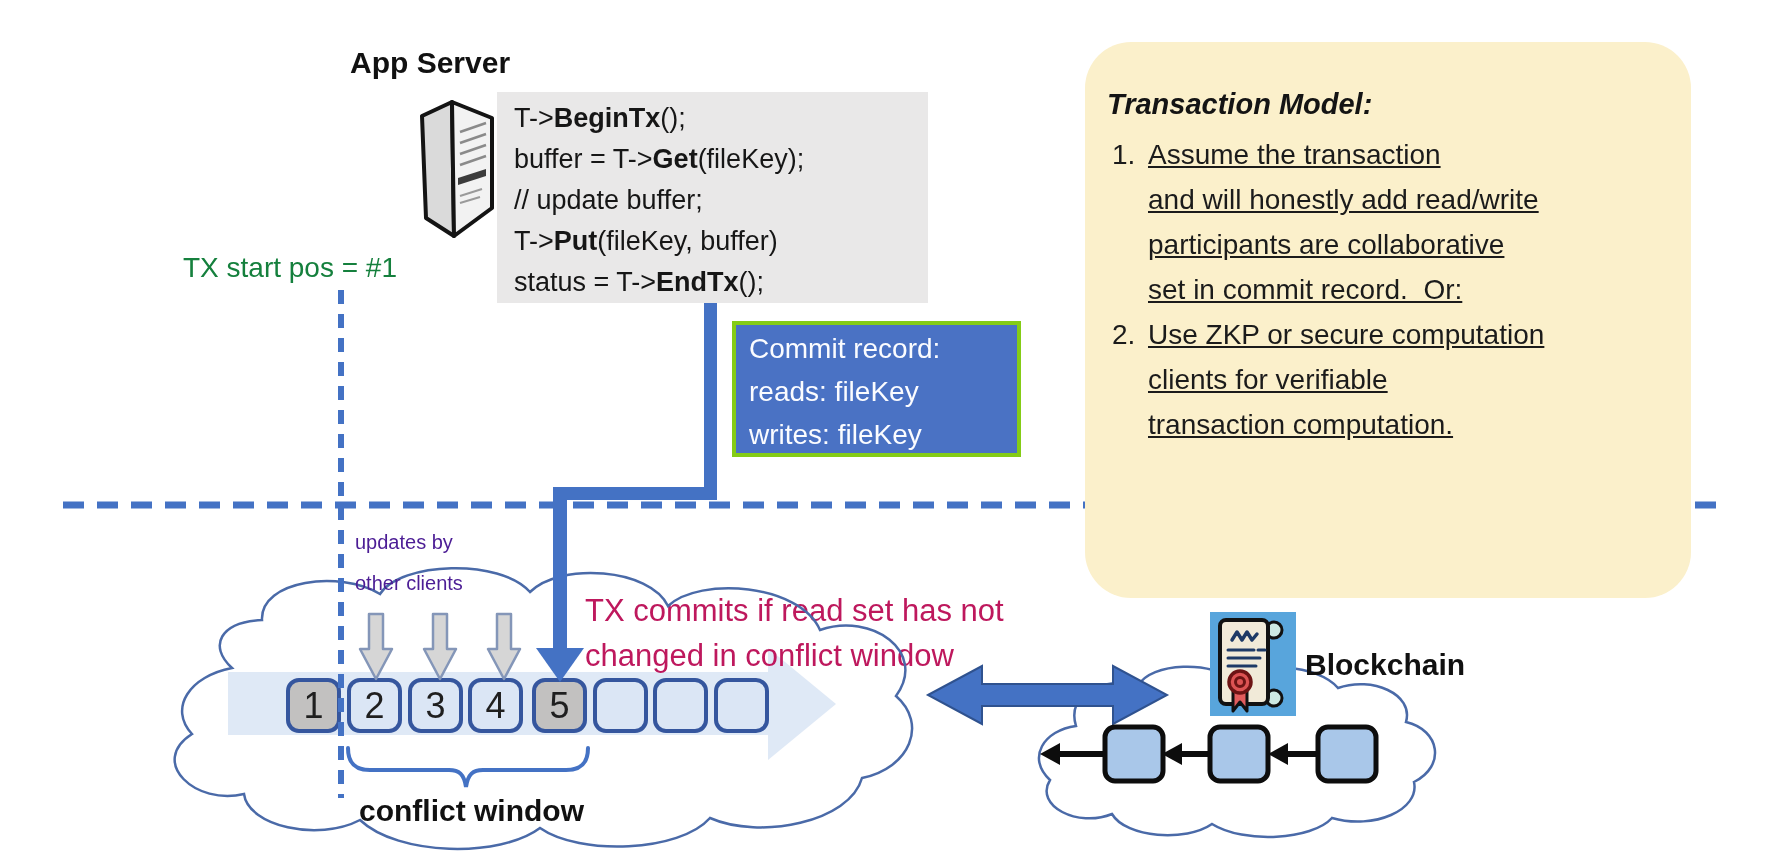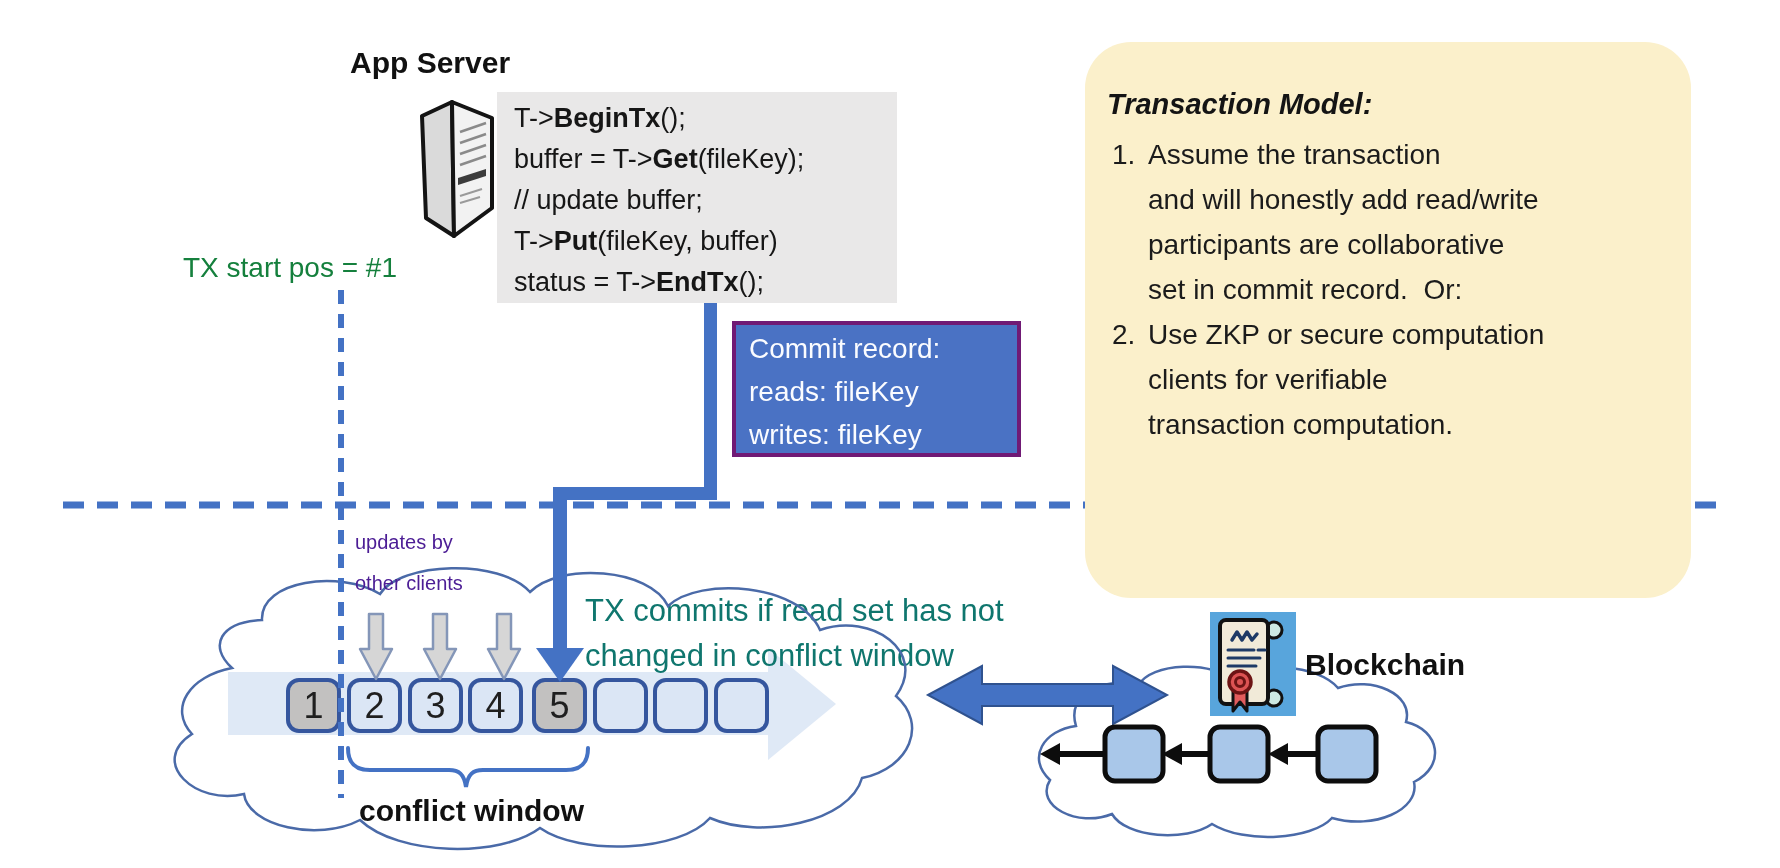--- a/index.html
+++ b/index.html
@@ -1,42 +1,42 @@
 <!DOCTYPE html>
 <html><head>
 <meta charset="utf-8">
 <style>
   html,body{margin:0;padding:0;background:#ffffff;}
   #stage{position:relative;width:1780px;height:868px;background:#ffffff;overflow:hidden;
          font-family:"Liberation Sans",sans-serif;color:#1b1b1b;}
   .abs{position:absolute;}
   svg.layer{position:absolute;left:0;top:0;pointer-events:none;}
   #layer-band{z-index:0;}
-  #tx-commit-note{z-index:1;left:585px;top:588px;font-size:31px;line-height:45px;color:#0f766e;}
+  #tx-commit-note{z-index:1;left:585px;top:588px;font-size:31px;line-height:45px;color:#be185d;}
   #layer-shapes{z-index:2;}
   .slot{z-index:3;position:absolute;top:678px;width:55px;height:55px;box-sizing:border-box;
         border:4px solid #35569e;border-radius:13px;background:#dbe6f5;
         font-size:36px;line-height:47px;text-align:center;color:#1f1f1f;}
   .slot.gray{background:#c2c1c0;}
   #layer-overlay{z-index:4;}
   .toptext{z-index:5;}
   #app-server-label{left:312px;top:46px;font-size:30px;font-weight:bold;color:#111;margin-left:38px;}
   #server-icon{left:402px;top:90px;}
-  #code-box{left:497px;top:92px;width:400px;height:211px;background:#e9e8e8;box-sizing:border-box;
+  #code-box{left:497px;top:92px;width:431px;height:211px;background:#e9e8e8;box-sizing:border-box;
             padding:6px 10px 0 17px;font-size:27px;line-height:41px;color:#161616;}
   #tx-start-label{left:183px;top:252px;font-size:28px;color:#15803d;}
   #commit-box{left:732px;top:321px;width:289px;height:136px;box-sizing:border-box;
-              background:#4a72c4;border:4px solid #701a75;color:#fbfcff;
+              background:#4a72c4;border:4px solid #84cc16;color:#fbfcff;
               padding:2px 10px 0 13px;font-size:28px;line-height:43px;}
   #tm-panel{left:1085px;top:42px;width:606px;height:556px;background:#fbf0cb;border-radius:46px;}
   #tm-title{position:absolute;left:22px;top:46px;font-size:29px;font-weight:bold;font-style:italic;color:#141414;}
   #tm-list{position:absolute;left:27px;top:90px;font-size:28px;line-height:45px;color:#1b1b1b;}
   .tm-item{display:flex;}
   .tm-num{width:36px;flex:0 0 36px;}
-  .tm-line{white-space:pre;}
+  .tm-line{white-space:pre;text-decoration:underline;}
   #updates-note{left:355px;top:522px;font-size:20px;line-height:41px;color:#4c1d95;}
   #conflict-window-label{left:347px;top:794px;font-size:30px;font-weight:bold;color:#111;margin-left:12px;}
   #blockchain-label{left:1305px;top:648px;font-size:30px;font-weight:bold;color:#111;}
   #certificate-icon{left:1210px;top:612px;}
   .codeline b{font-weight:bold;}
 </style>
 </head>
 <body>
 
 <div id="stage">

